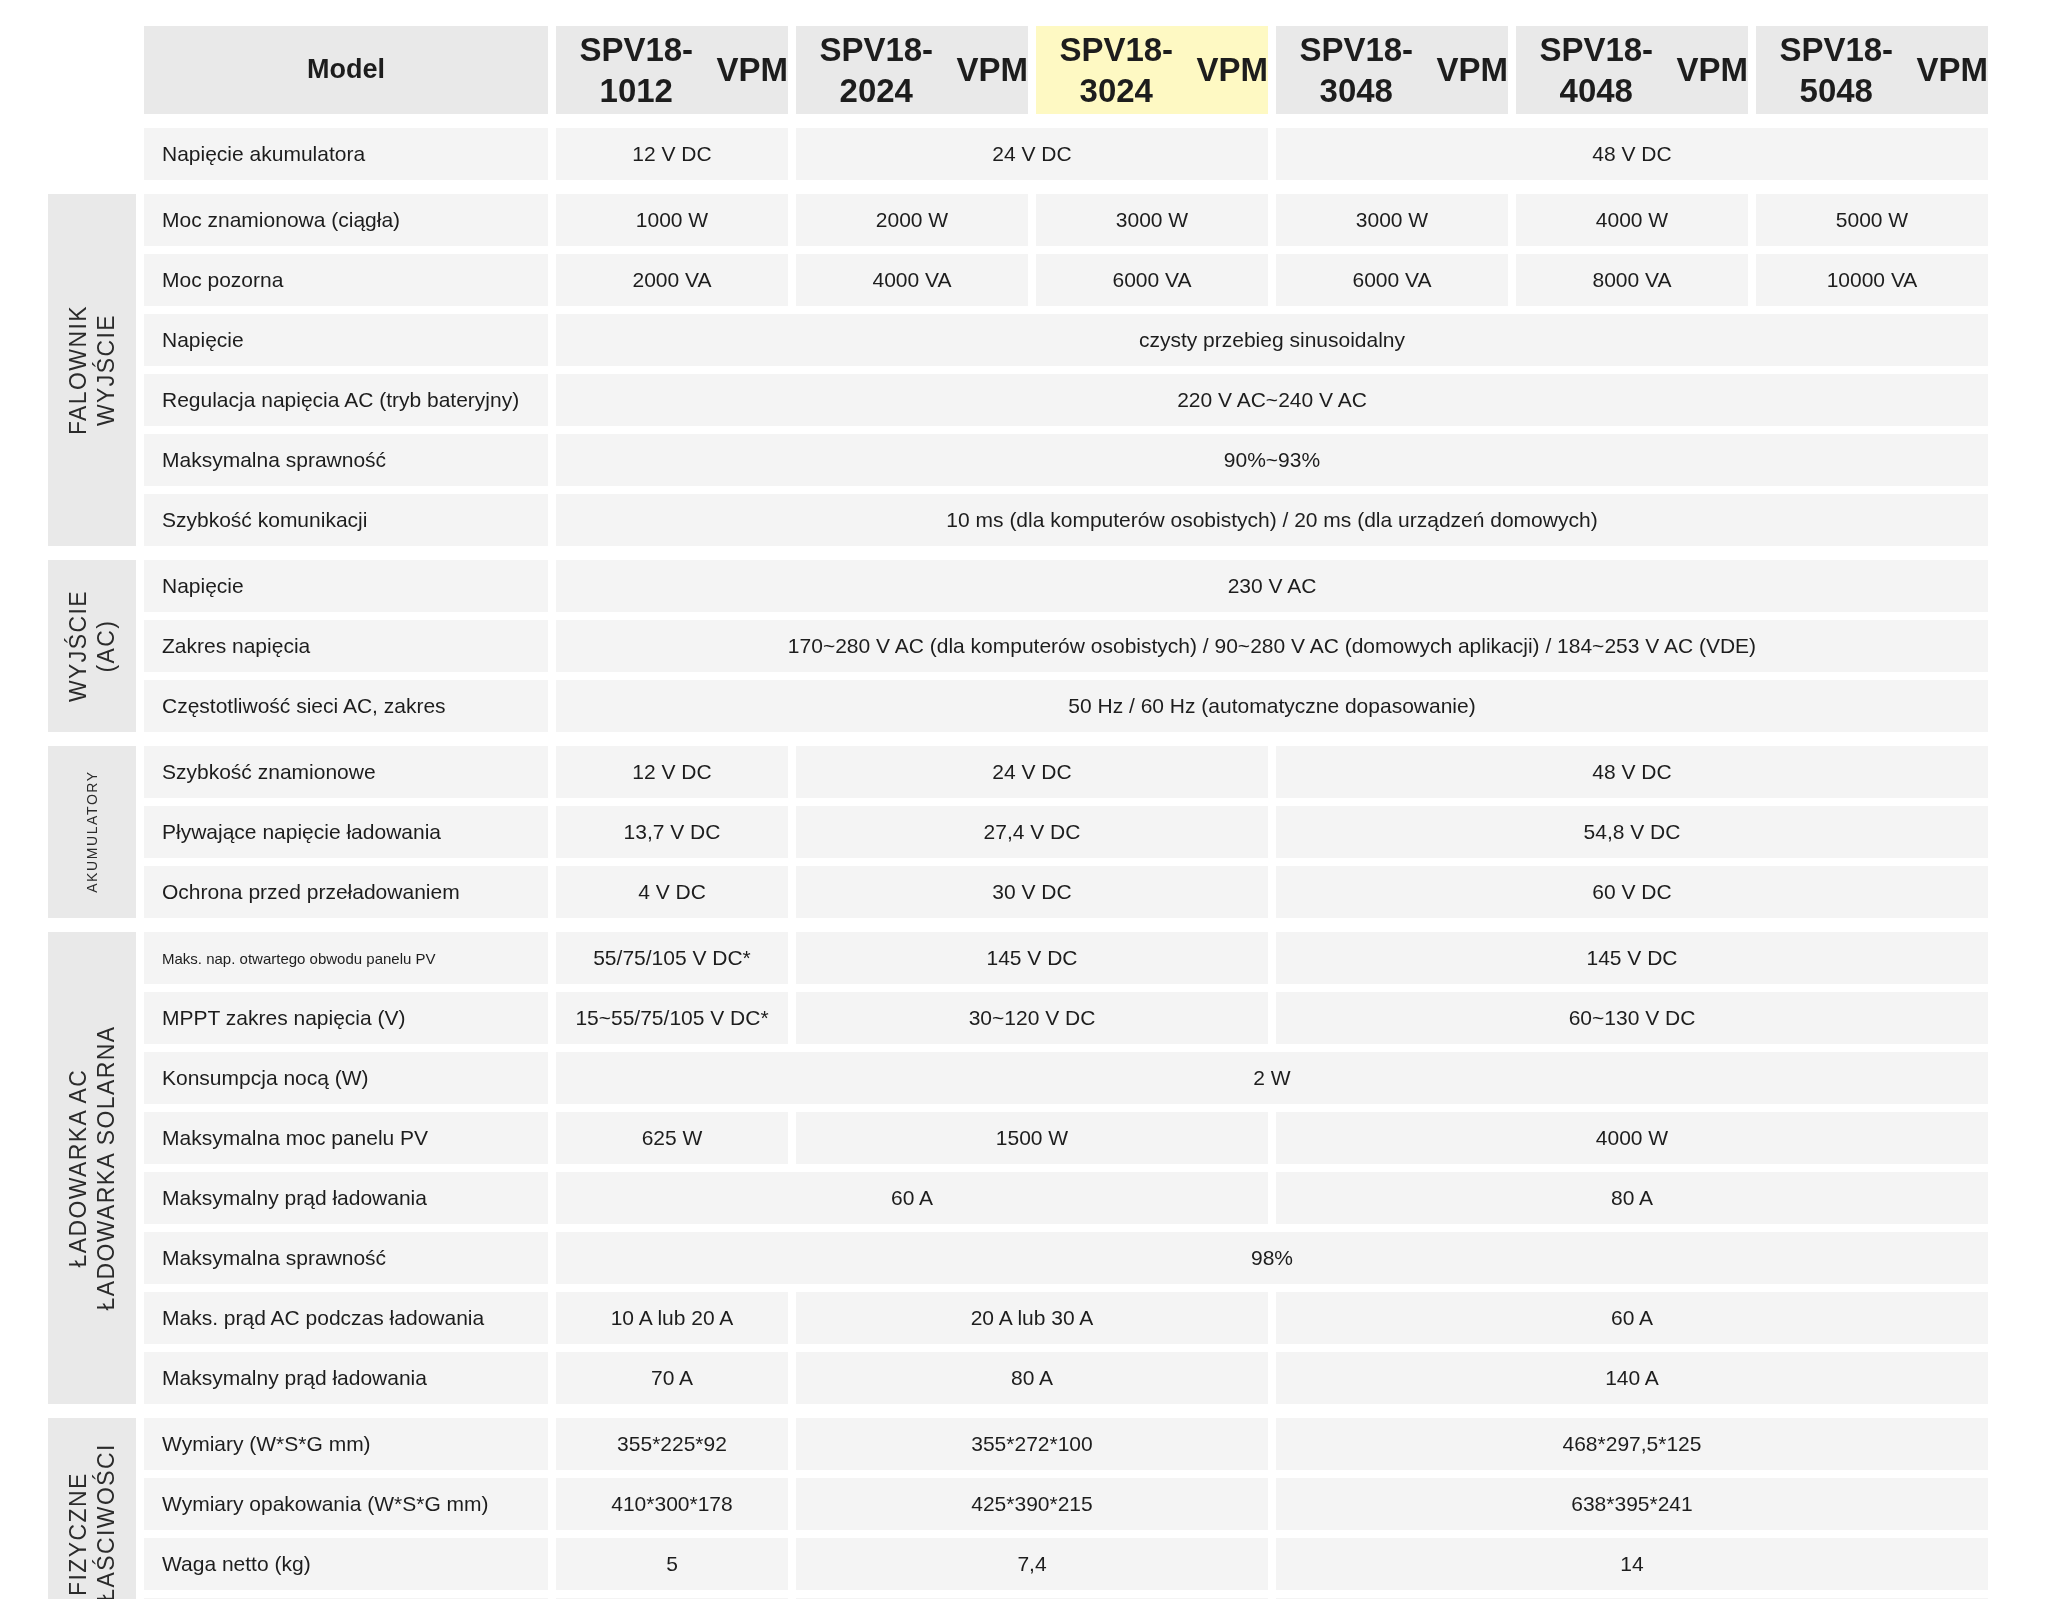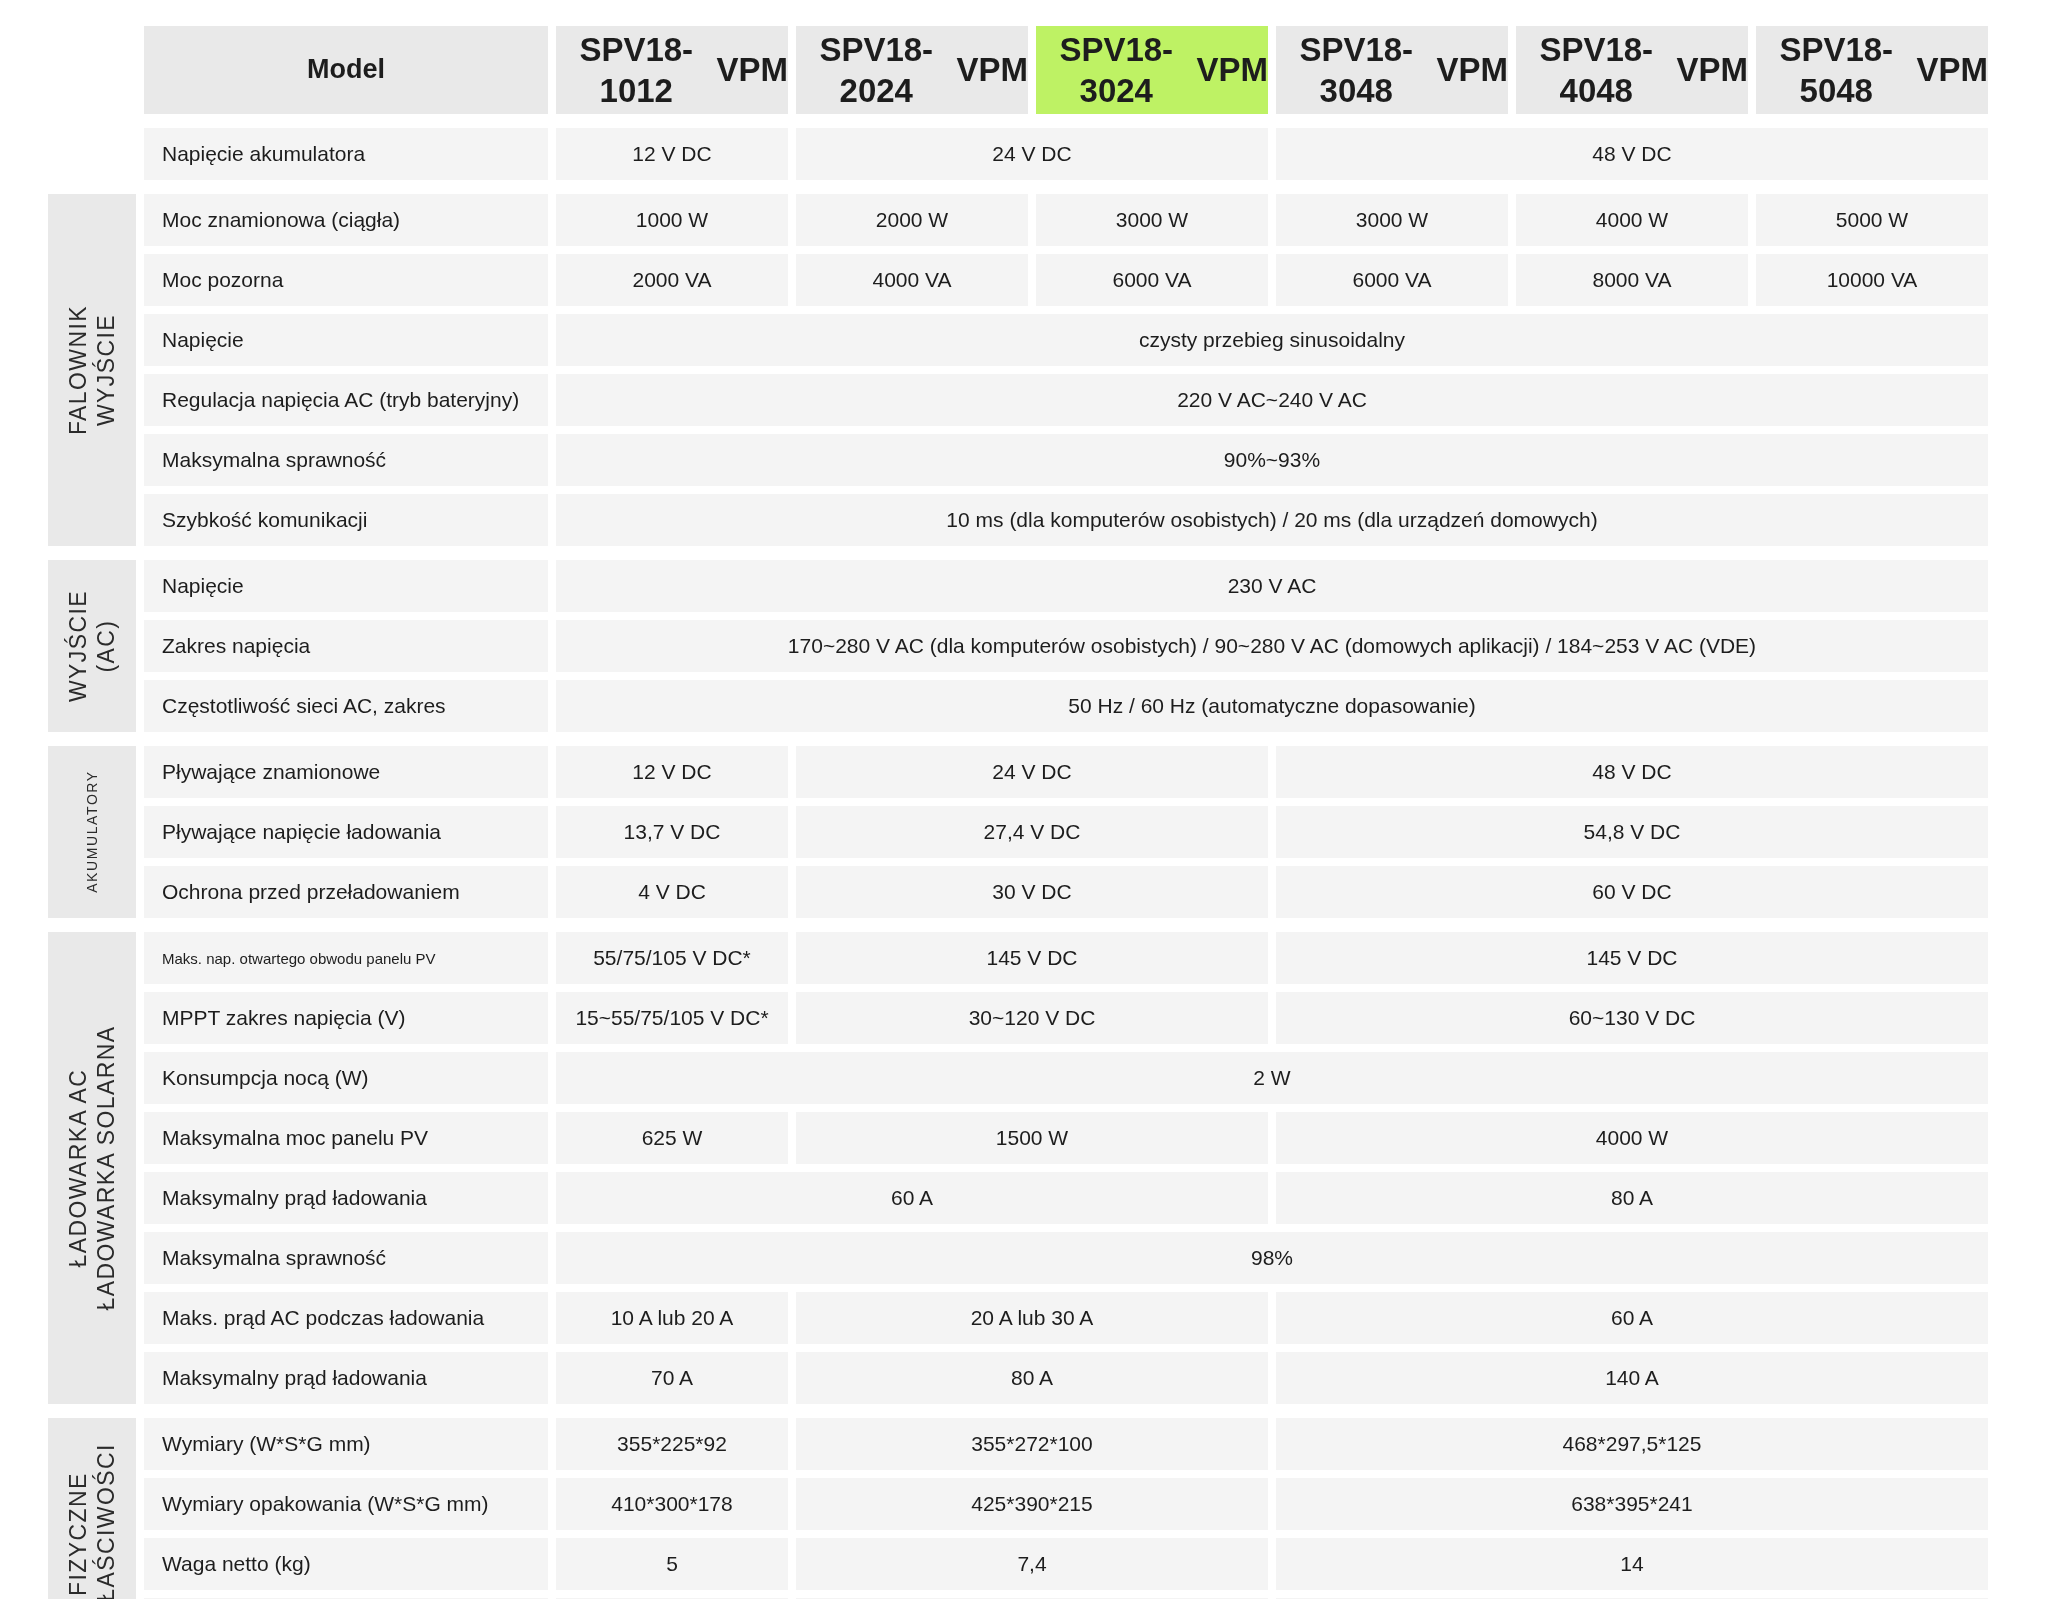--- a/index.html
+++ b/index.html
@@ -64,21 +64,21 @@
   .headrow .cell {
     background: #e9e9e9;
     min-height: 88px;
     font-size: 33px;
     font-weight: bold;
     justify-content: center;
     text-align: center;
     line-height: 1.25;
   }
   .headrow .cell.model { font-size: 27px; }
-  .headrow .cell.hl { background: #bef264; }
+  .headrow .cell.hl { background: #fef9c3; }
   .headrow .seclabel { background: transparent; }
 
   .rowgap { height: 8px; }
 
   
   .s2 { grid-column: span 2; }
   .s3 { grid-column: span 3; }
   .s6 { grid-column: span 6; }
 </style>
 </head>
@@ -197,21 +197,21 @@
           </div>
         </div>
       </div>
       <div class="secgap"></div>
       <div style="display: grid; grid-template-columns: 88px 1fr; column-gap: 8px;">
         <div class="seclabel small">
           <div class="vtxt"><span>AKUMULATORY</span></div>
         </div>
         <div>
           <div class="row" style="grid-template-columns: 404px 232px 232px 232px 232px 232px 232px;">
-            <div class="cell label">Pływające znamionowe</div>
+            <div class="cell label">Szybkość znamionowe</div>
             <div class="cell val">12 V DC</div>
             <div class="cell val s2">24 V DC</div>
             <div class="cell val s3">48 V DC</div>
           </div>
           <div class="rowgap"></div>
           <div class="row" style="grid-template-columns: 404px 232px 232px 232px 232px 232px 232px;">
             <div class="cell label">Pływające napięcie ładowania</div>
             <div class="cell val">13,7 V DC</div>
             <div class="cell val s2">27,4 V DC</div>
             <div class="cell val s3">54,8 V DC</div>

